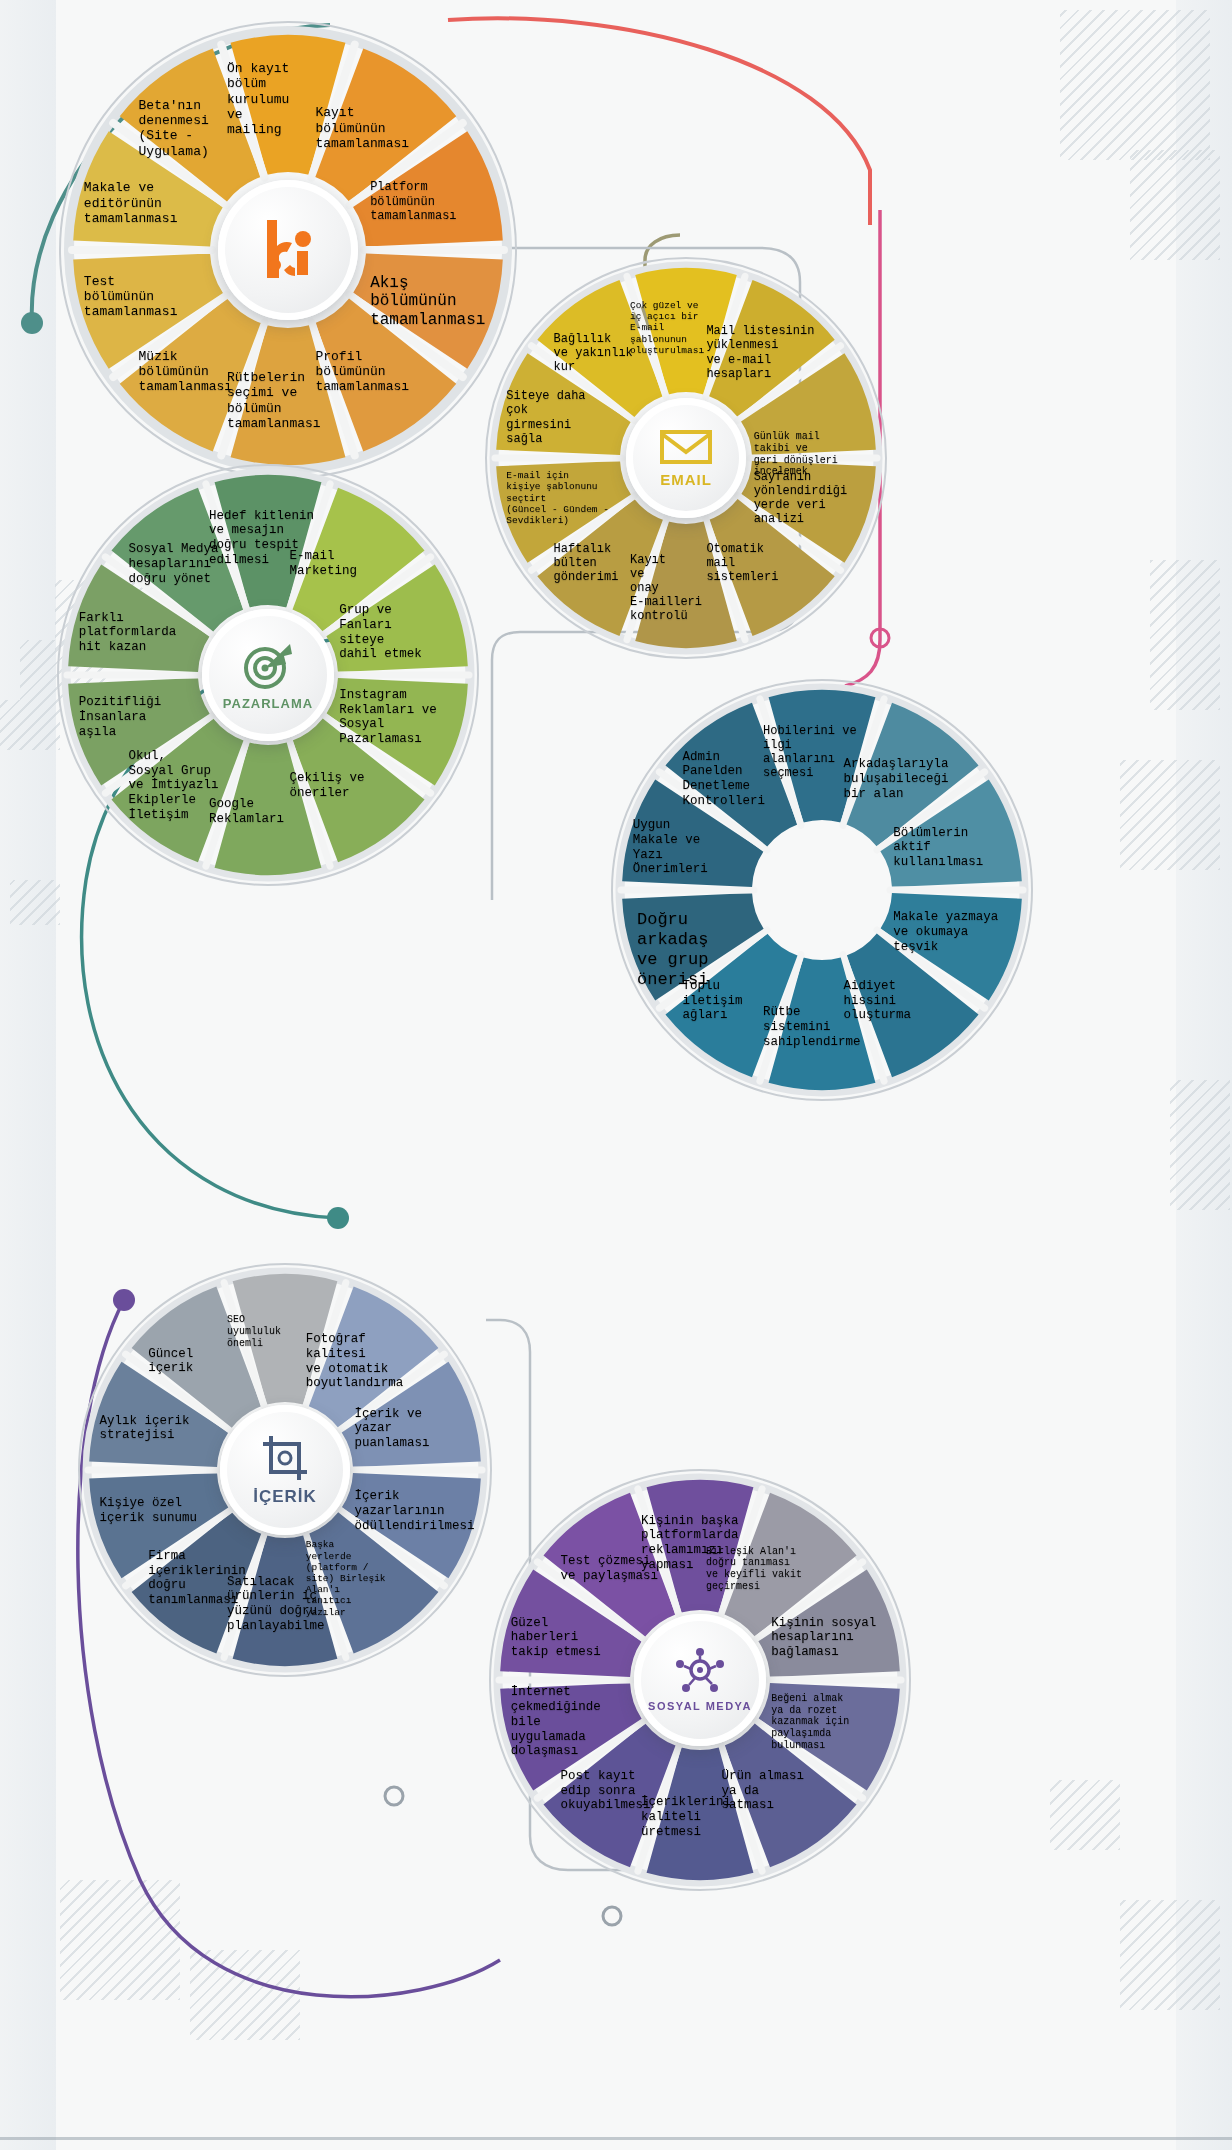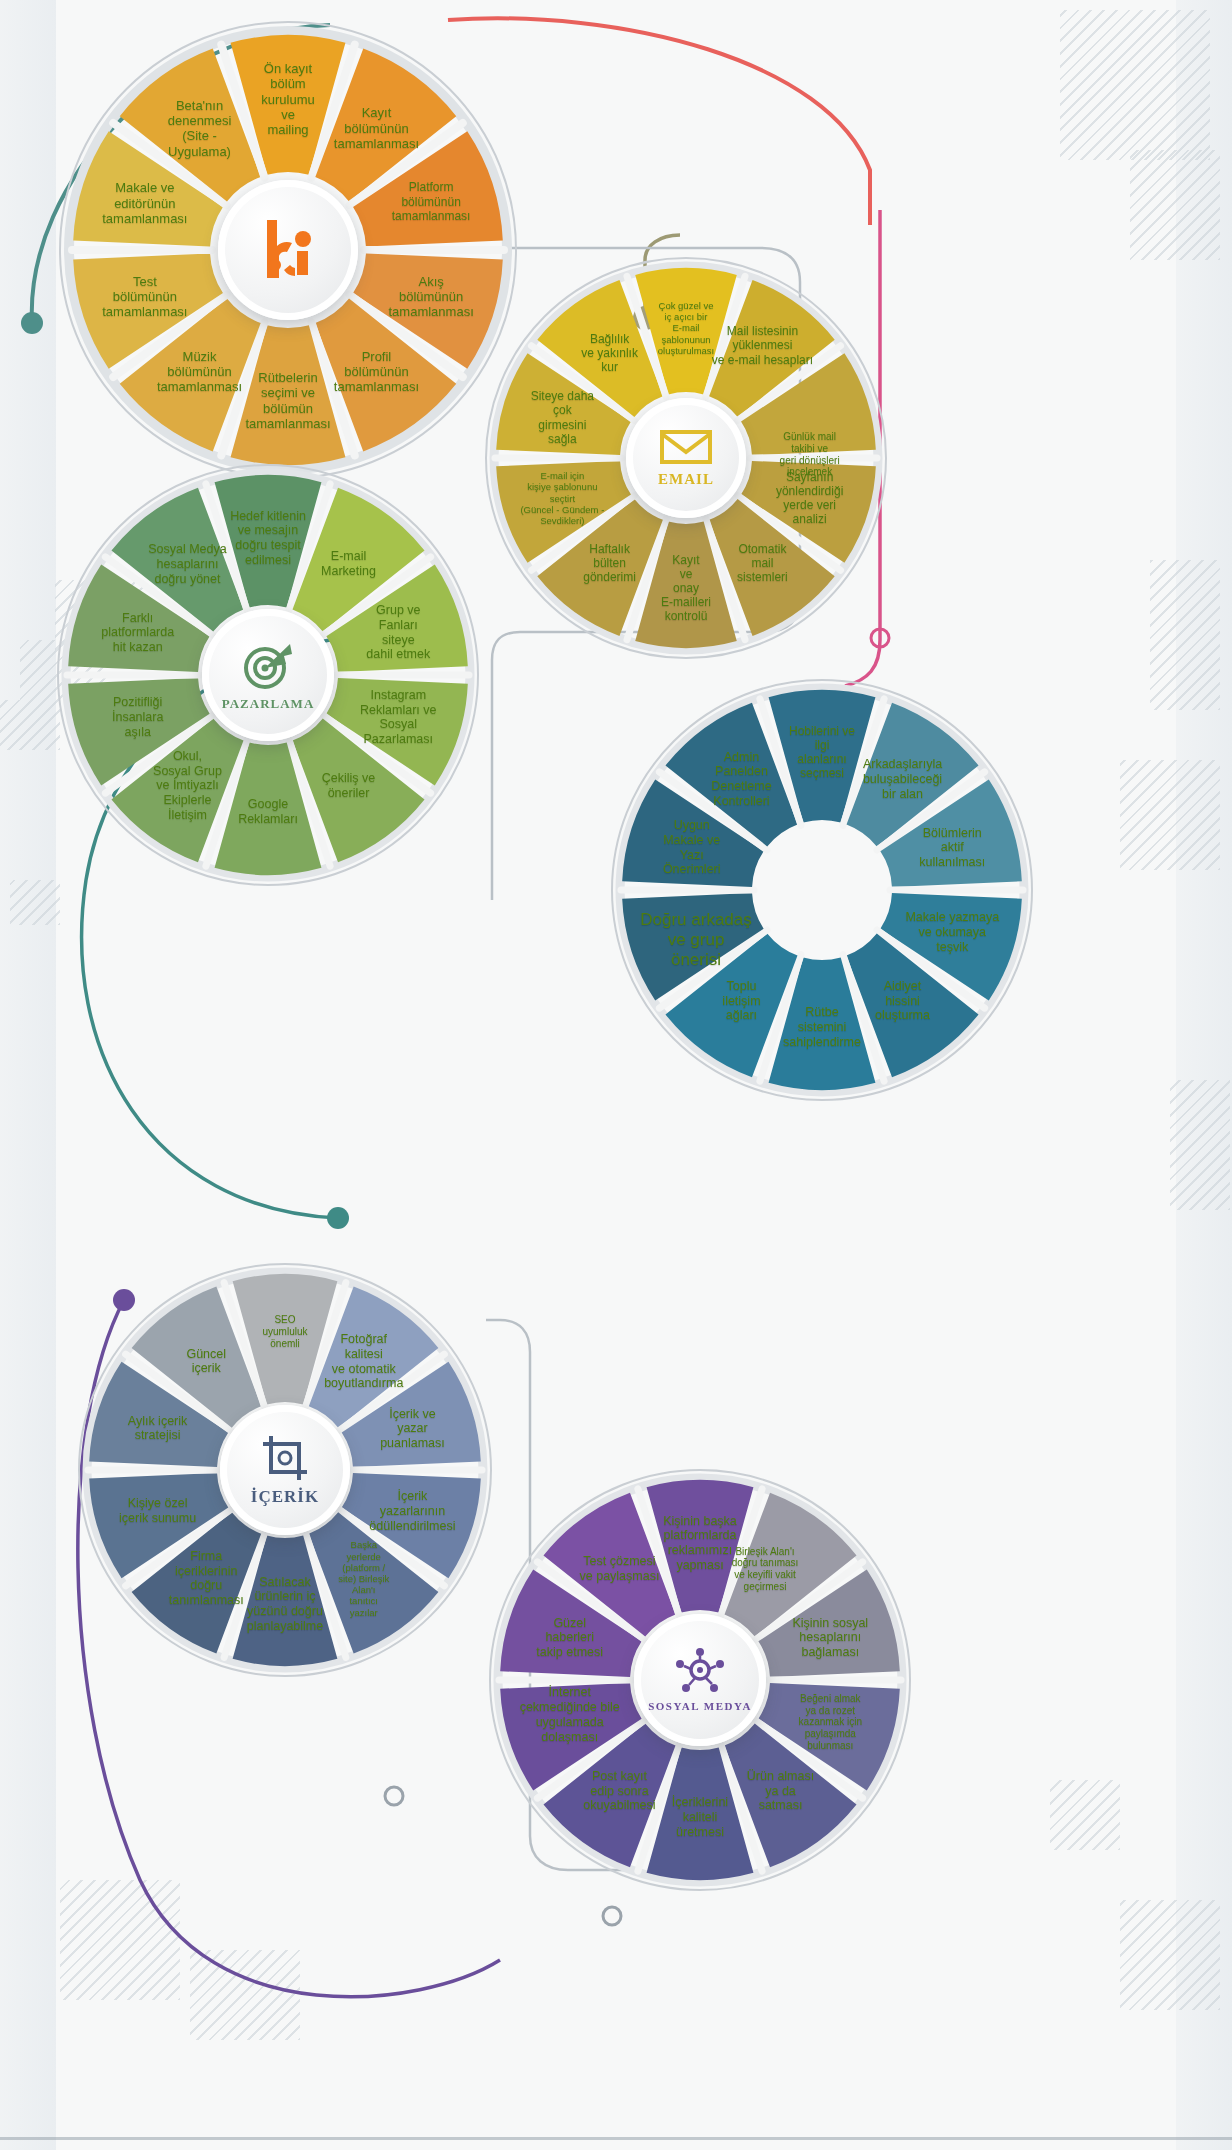--- a/index.html
+++ b/index.html
@@ -32,29 +32,28 @@
   .wheel svg { display:block; overflow:visible; }
   .hub {
     position:absolute; border-radius:50%;
     background:radial-gradient(circle at 35% 30%,#ffffff 0%,#f2f3f4 55%,#e3e5e7 100%);
     box-shadow:0 6px 16px rgba(60,70,80,.28), inset 0 0 0 7px #ffffff;
     display:flex; flex-direction:column;
     align-items:center; justify-content:center;
     left:50%; top:50%; transform:translate(-50%,-50%);
   }
   .hub-label {
-    font-family:Liberation Serif, serif;
+    font-family:Liberation Sans, sans-serif;
     font-weight:bold; letter-spacing:1px; 
     line-height:1.05;
   }
   .seg-text {
     position:absolute;
-    text-align:center;
-    color:#4d7c0f;
-    font-family:Liberation Sans, sans-serif;
+    color:#000000;
+    font-family:Liberation Mono, monospace;
     line-height:1.18;
     white-space:pre-line;
     pointer-events:none;
     text-shadow:0 1px 1px rgba(0,0,0,.15);
   }
   .outer-ring { fill:none; }
   
   .connector { position:absolute; z-index:2; pointer-events:none; }
   .connector svg { display:block; overflow:visible; }
   
@@ -162,21 +161,21 @@
 bölüm
 kurulumu
 ve
 mailing</div>
       <div class="seg-text" style="left: 267.462px; width: 122px; font-size: 13px; top: 95.2429px;">Kayıt
 bölümünün
 tamamlanması</div>
       <div class="seg-text" style="left: 322.134px; width: 122px; font-size: 12px; top: 170.493px;">Platform
 bölümünün
 tamamlanması</div>
-      <div class="seg-text" style="left: 322.134px; width: 122px; font-size: 13px; top: 263.507px;">Akış
+      <div class="seg-text" style="left: 322.134px; width: 122px; font-size: 16px; top: 263.507px;">Akış
 bölümünün
 tamamlanması</div>
       <div class="seg-text" style="left: 267.462px; width: 122px; font-size: 13px; top: 338.757px;">Profil
 bölümünün
 tamamlanması</div>
       <div class="seg-text" style="left: 179px; width: 122px; font-size: 13px; top: 360px;">Rütbelerin
 seçimi ve
 bölümün
 tamamlanması</div>
       <div class="seg-text" style="left: 90.5383px; width: 122px; font-size: 13px; top: 338.757px;">Müzik

